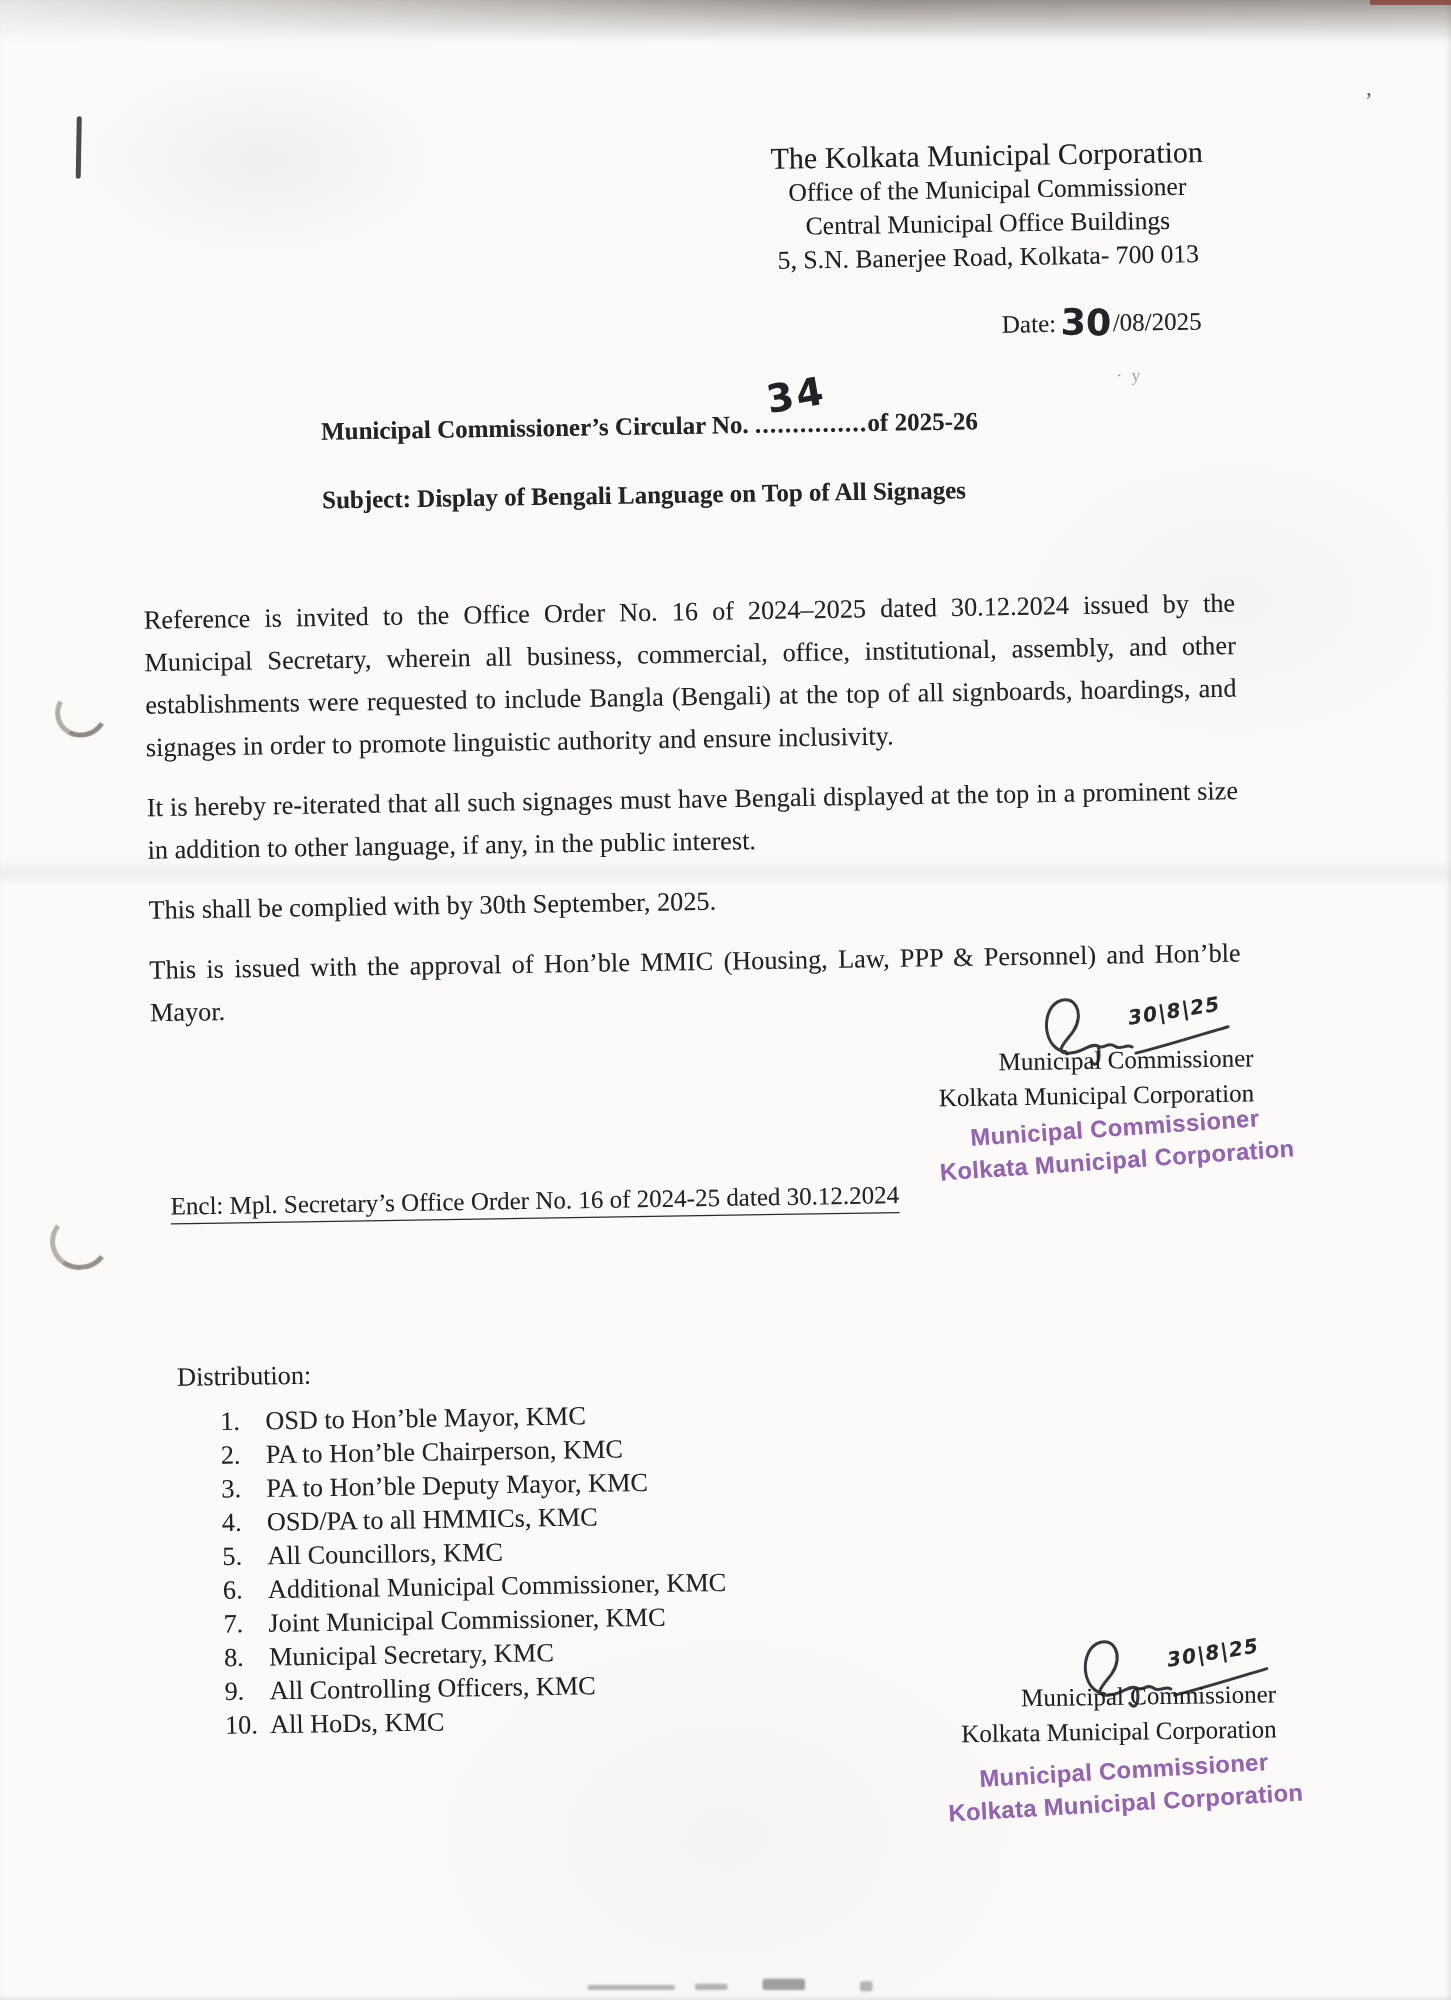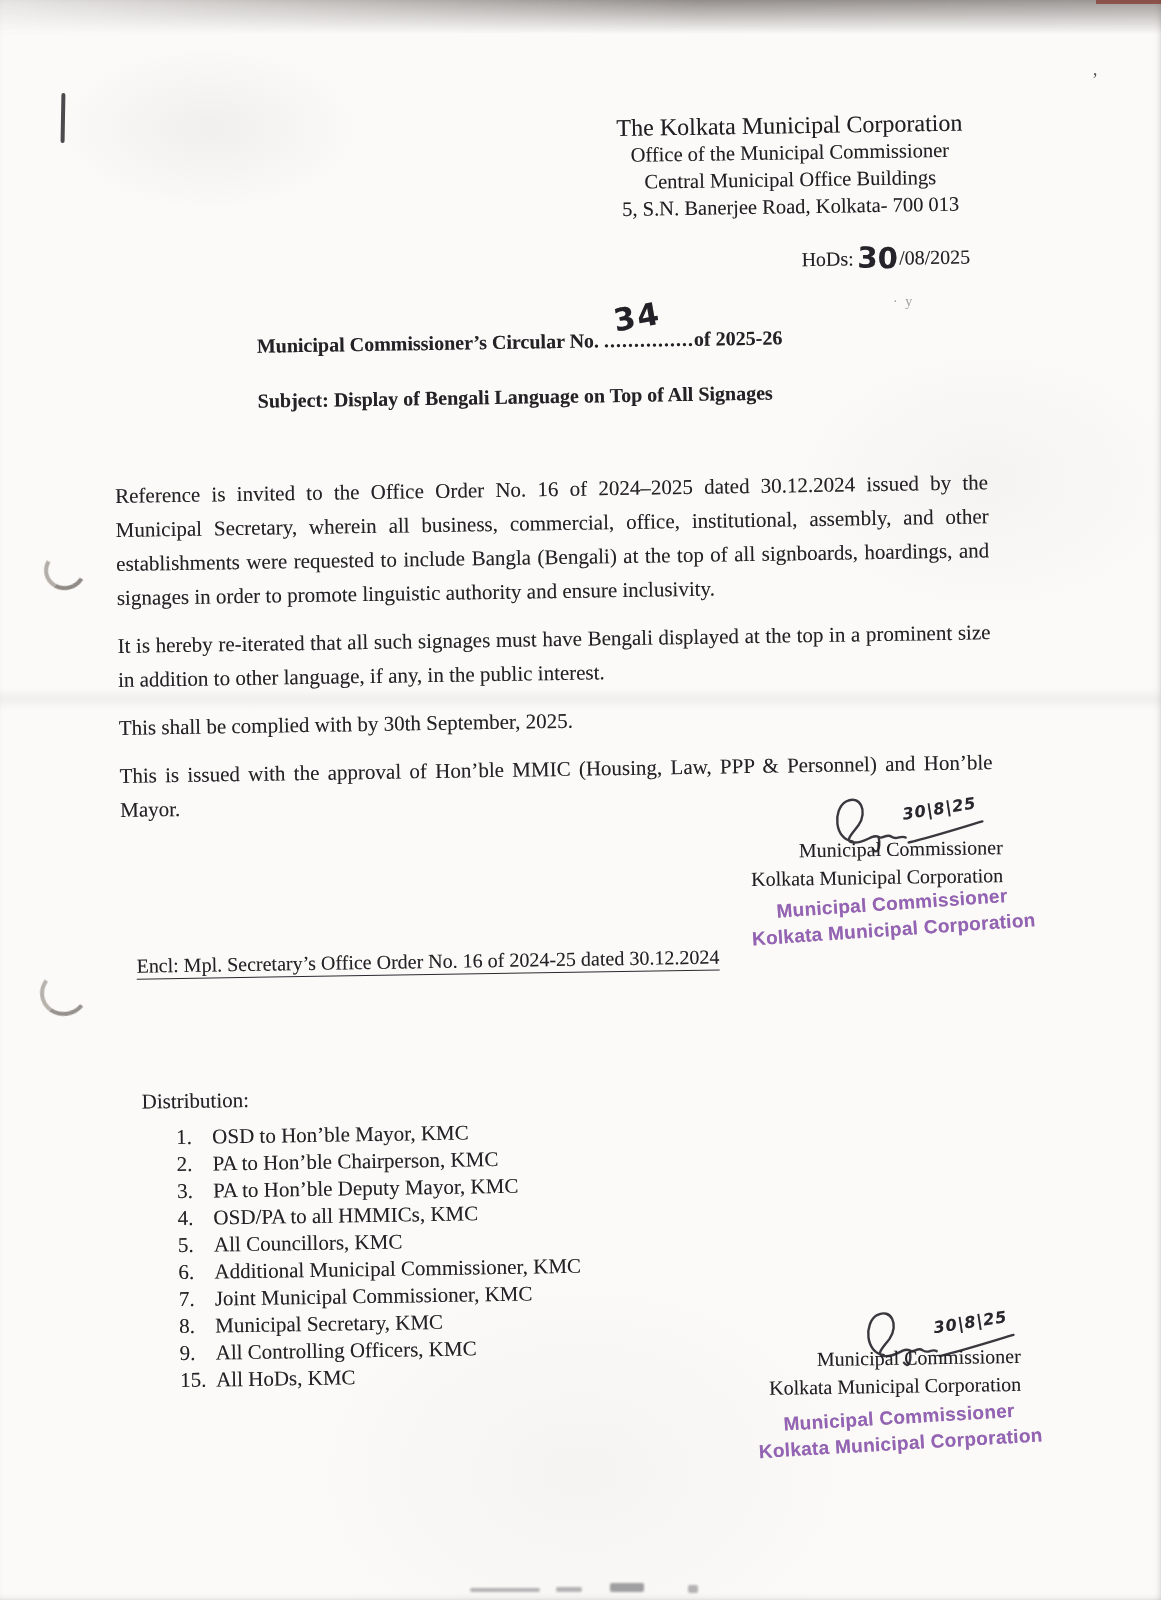--- a/index.html
+++ b/index.html
@@ -82,21 +82,21 @@
 
   <div class="doc">
 
     <div class="letterhead">
       <div class="org">The Kolkata Municipal Corporation</div>
       <div class="sub">Office of the Municipal Commissioner</div>
       <div class="sub">Central Municipal Office Buildings</div>
       <div class="sub">5, S.N. Banerjee Road, Kolkata- 700 013</div>
     </div>
 
-    <div class="dateline"><span>HoDs:</span><span class="hw-day">30</span><span>/08/2025</span></div>
+    <div class="dateline"><span>Date:</span><span class="hw-day">30</span><span>/08/2025</span></div>
 
     <div class="circular-title"><span>Municipal Commissioner’s Circular No. </span><span class="dots-wrap"><span>...............</span><span class="hw-number">34</span></span><span>of 2025-26</span></div>
 
     <div class="subject-line">Subject: Display of Bengali Language on Top of All Signages</div>
 
     <div class="body-text">
       <p>Reference is invited to the Office Order No. 16 of 2024–2025 dated 30.12.2024 issued by the Municipal Secretary, wherein all business, commercial, office, institutional, assembly, and other establishments were requested to include Bangla (Bengali) at the top of all signboards, hoardings, and signages in order to promote linguistic authority and ensure inclusivity.</p>
       <p>It is hereby re-iterated that all such signages must have Bengali displayed at the top in a prominent size in addition to other language, if any, in the public interest.</p>
       <p>This shall be complied with by 30th September, 2025.</p>
       <p>This is issued with the approval of Hon’ble MMIC (Housing, Law, PPP &amp; Personnel) and Hon’ble Mayor.</p>
@@ -128,21 +128,21 @@
     <div class="dist-list">
       <div class="dist-item"><span class="num">1.</span><span>OSD to Hon’ble Mayor, KMC</span></div>
       <div class="dist-item"><span class="num">2.</span><span>PA to Hon’ble Chairperson, KMC</span></div>
       <div class="dist-item"><span class="num">3.</span><span>PA to Hon’ble Deputy Mayor, KMC</span></div>
       <div class="dist-item"><span class="num">4.</span><span>OSD/PA to all HMMICs, KMC</span></div>
       <div class="dist-item"><span class="num">5.</span><span>All Councillors, KMC</span></div>
       <div class="dist-item"><span class="num">6.</span><span>Additional Municipal Commissioner, KMC</span></div>
       <div class="dist-item"><span class="num">7.</span><span>Joint Municipal Commissioner, KMC</span></div>
       <div class="dist-item"><span class="num">8.</span><span>Municipal Secretary, KMC</span></div>
       <div class="dist-item"><span class="num">9.</span><span>All Controlling Officers, KMC</span></div>
-      <div class="dist-item"><span class="num">15.</span><span>All HoDs, KMC</span></div>
+      <div class="dist-item"><span class="num">10.</span><span>All HoDs, KMC</span></div>
     </div>
 
     <div class="sig bottom">
       <svg viewBox="0 0 170 64">
         <g fill="none" stroke="#25222a" stroke-width="2.4" stroke-linecap="round" opacity=".9">
           <path d="M30 50 C 12 48 10 18 24 10 C 38 3 46 20 36 34 C 30 42 21 50 30 51 C 42 53 50 42 56 46 C 60 49 64 42 69 46 C 74 50 78 44 83 47"></path>
           <path d="M56 46 C 58 58 54 64 50 58"></path>
           <path d="M86 52 C 112 46 138 38 160 32"></path>
         </g>
       </svg>

